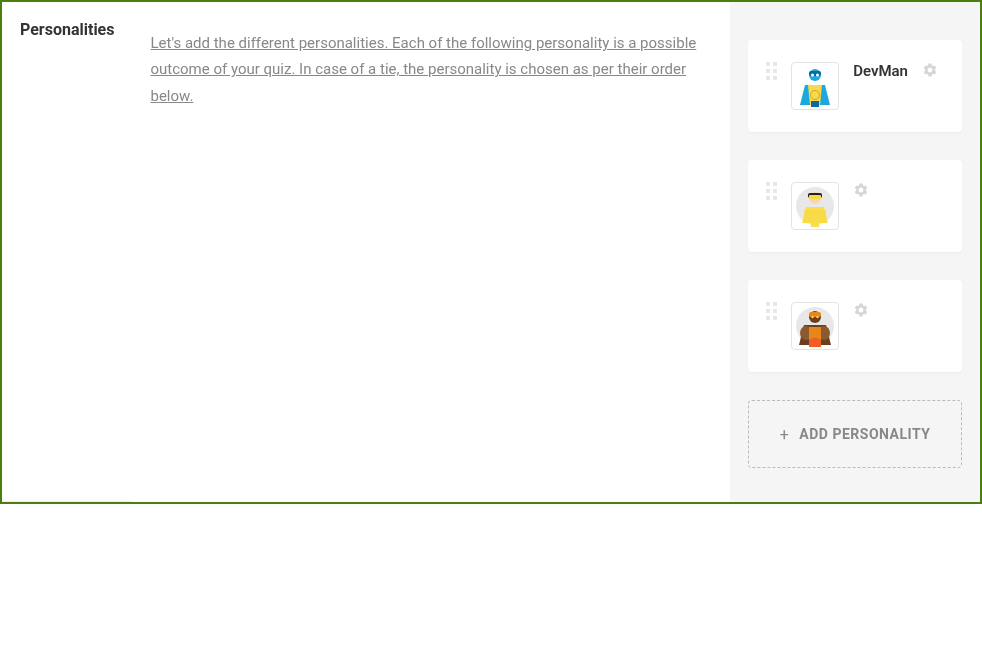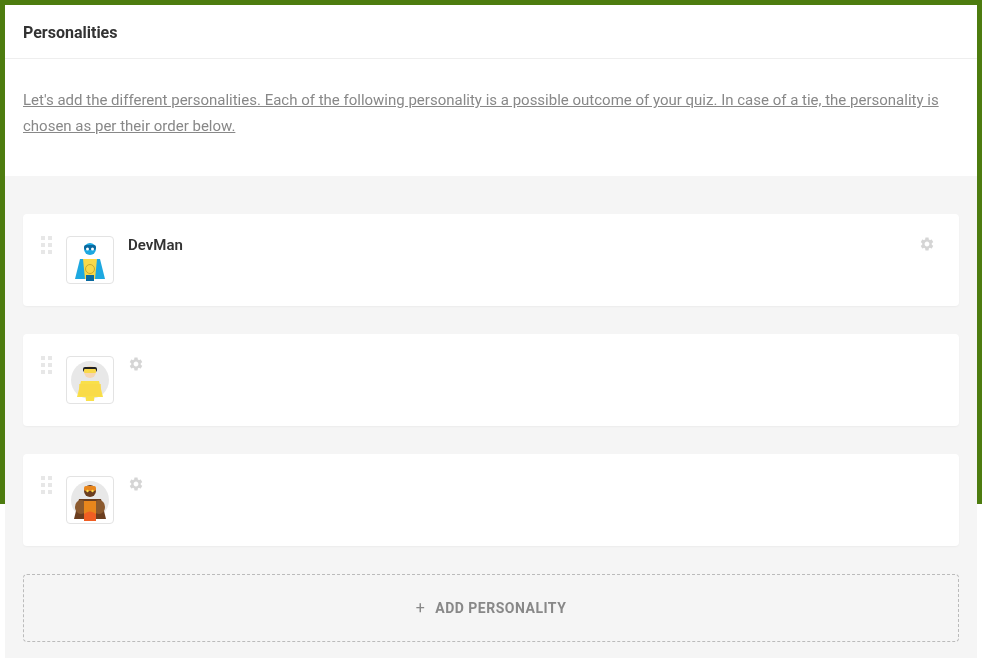--- a/index.html
+++ b/index.html
@@ -8,25 +8,25 @@
       padding: 0;
     }
     body {
       font-family: -apple-system, BlinkMacSystemFont, "Segoe UI", Roboto, "Helvetica Neue", Arial, sans-serif;
       background: #fff;
       width: 982px;
       height: 658px;
       overflow: hidden;
     }
     .container {
-      border: 5px solid #4d7c0f;
+      border: 2px solid #4d7c0f;
       width: 982px;
       height: 504px;
       display: flex;
-      flex-direction: column;
+      flex-direction: row;
     }
     .header {
       padding: 18px 18px 16px 18px;
       border-bottom: 1px solid #eee;
     }
     .header-title {
       font-size: 16px;
       font-weight: 700;
       color: #333;
     }

